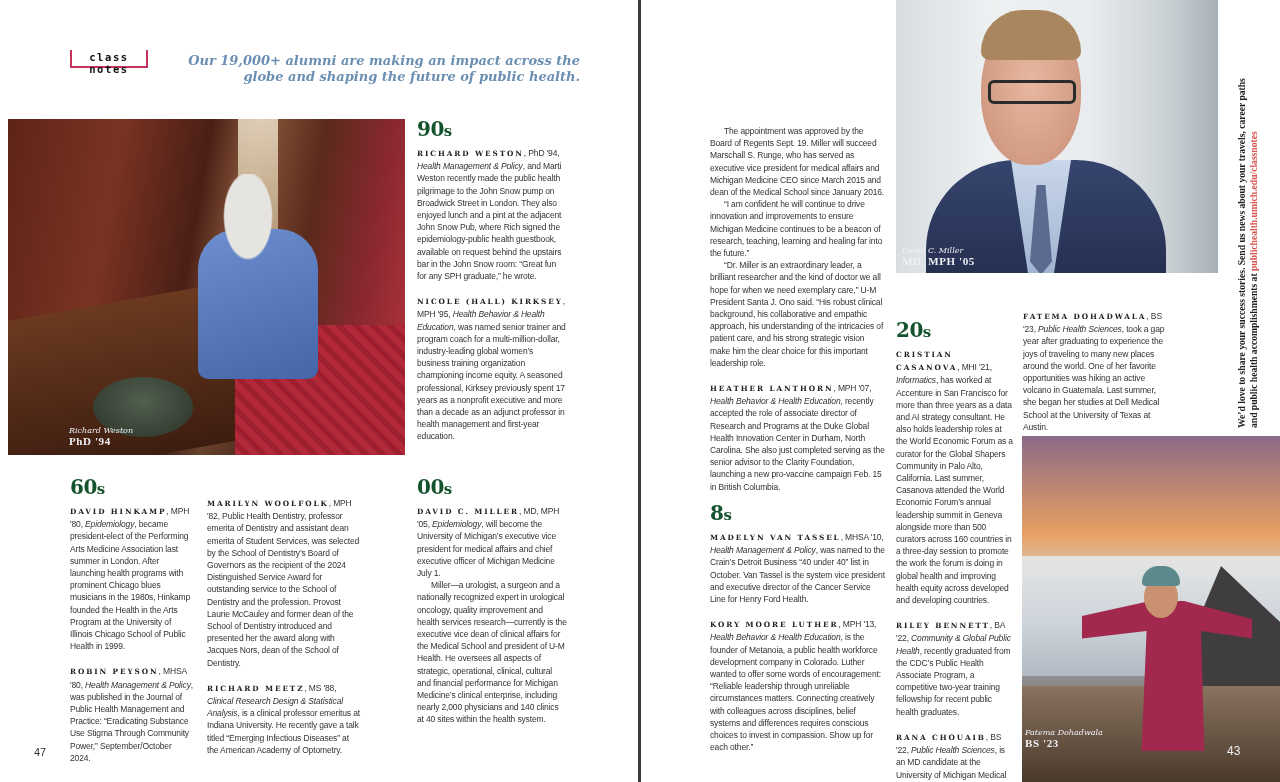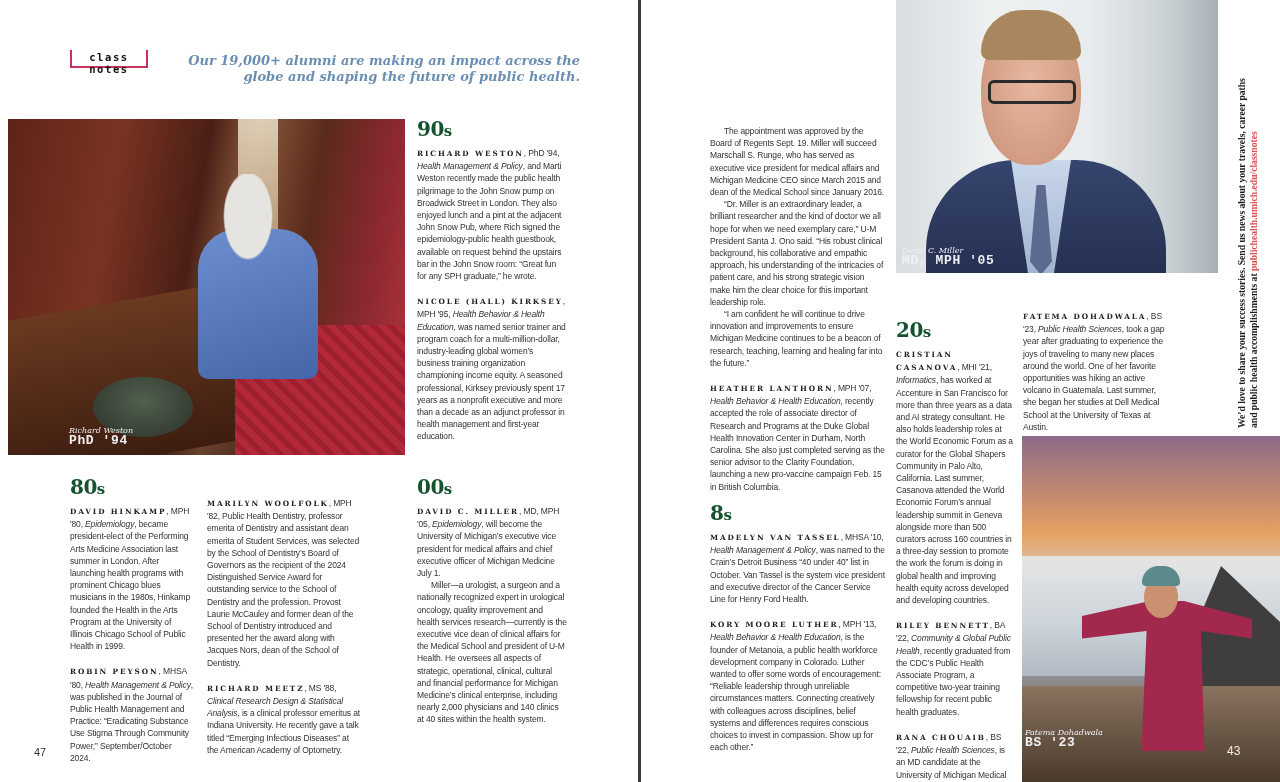--- a/index.html
+++ b/index.html
@@ -46,21 +46,21 @@
     background: linear-gradient(180deg, #8b6a88 0%, #c78c6d 18%, #e7a063 28%, #d8c9b6 40%, #c7ccd2 55%, #8d8d8f 70%, #7b6653 85%, #5e4b3a 100%); }
   .photo-dohadwala .sea { position:absolute; left:0; top:120px; width:258px; height:120px; background: linear-gradient(180deg,#e8ecf0,#b7c2cc); opacity:.85; }
   .photo-dohadwala .volcano { position:absolute; left:140px; top:130px; width:118px; height:140px; background: #3f3d3e; clip-path: polygon(50% 0,100% 40%,100% 100%,0 100%); }
   .photo-dohadwala .ground { position:absolute; left:0; top:250px; width:258px; height:96px; background: linear-gradient(180deg,#8a735f,#4a3a2c); }
   .photo-dohadwala .jacket { position:absolute; left:60px; top:165px; width:170px; height:150px; background: #a3284d; clip-path: polygon(0 10%,40% 0,60% 0,100% 12%,100% 25%,70% 20%,72% 100%,35% 100%,38% 20%,0 25%); }
   .photo-dohadwala .face { position:absolute; left:122px; top:140px; width:34px; height:42px; border-radius: 50%; background: #c99170; }
   .photo-dohadwala .hat { position:absolute; left:120px; top:130px; width:38px; height:20px; border-radius: 18px 18px 4px 4px; background: #5c8a8c; }
 
   .caption { position: absolute; color: #eef0f4; }
   .caption .cname { display:block; font-family: "DejaVu Serif", serif; font-style: italic; font-size: 8px; line-height: 10px; }
-  .caption .cdeg { display:block; font-family: Liberation Mono, monospace; font-weight: bold; font-size: 13px; letter-spacing: .6px; line-height: 10px; }
+  .caption .cdeg { display:block; font-family: Liberation Serif, serif; font-weight: bold; font-size: 11px; letter-spacing: .6px; line-height: 10px; }
 
   
   .col { position: absolute; font-family: "Liberation Sans", sans-serif; font-size: 8.5px; line-height: 12.2px; color: #333; letter-spacing: -0.15px; }
   .decade { font-family: "DejaVu Serif", serif; font-weight: 700; font-size: 20px; line-height: 26px; color: #14532d; letter-spacing: -0.5px; margin-bottom: 3px; }
   .decade .s { font-size: 15px; }
   .entry { margin-bottom: 13px; }
   .entry p { margin: 0; }
   .entry p + p { text-indent: 14px; }
   .nm { font-family: "DejaVu Serif", serif; font-weight: bold; font-size: 7.3px; letter-spacing: 1.9px; color: #222; }
   .it { font-style: italic; }
@@ -97,21 +97,21 @@
     <div class="decade"><span>90</span><span class="s">s</span></div>
     <div class="entry">
         <p><span class="nm">RICHARD WESTON</span><span>, PhD '94,</span><br><span class="it">Health Management &amp; Policy</span><span>, and Marti Weston recently made the public health pilgrimage to the John Snow pump on Broadwick Street in London. They also enjoyed lunch and a pint at the adjacent John Snow Pub, where Rich signed the epidemiology-public health guestbook, available on request behind the upstairs bar in the John Snow room: “Great fun for any SPH graduate,” he wrote.</span></p>
       </div>
     <div class="entry">
         <p><span class="nm">NICOLE (HALL) KIRKSEY</span><span>, MPH '95, </span><span class="it">Health Behavior &amp; Health Education</span><span>, was named senior trainer and program coach for a multi-million-dollar, industry-leading global women’s business training organization championing income equity. A seasoned professional, Kirksey previously spent 17 years as a nonprofit executive and more than a decade as an adjunct professor in health management and first-year education.</span></p>
       </div>
   </div>
 
   <div class="col" style="left:62px; top:474px; width:124px;">
-    <div class="decade"><span>80</span><span class="s">s</span></div>
+    <div class="decade"><span>60</span><span class="s">s</span></div>
     <div class="entry">
         <p><span class="nm">DAVID HINKAMP</span><span>, MPH '80, </span><span class="it">Epidemiology</span><span>, became president-elect of the Performing Arts Medicine Association last summer in London. After launching health programs with prominent Chicago blues musicians in the 1980s, Hinkamp founded the Health in the Arts Program at the University of Illinois Chicago School of Public Health in 1999.</span></p>
       </div>
     <div class="entry">
         <p><span class="nm">ROBIN PEYSON</span><span>, MHSA '80, </span><span class="it">Health Management &amp; Policy</span><span>, was published in the Journal of Public Health Management and Practice: “Eradicating Substance Use Stigma Through Community Power,” September/October 2024.</span></p>
       </div>
   </div>
   <div class="col" style="left:199px; top:497px; width:155px;">
     <div class="entry">
         <p><span class="nm">MARILYN WOOLFOLK</span><span>, MPH '82, </span><span>Public Health Dentistry, professor emerita of Dentistry and assistant dean emerita of Student Services, was selected by the School of Dentistry’s Board of Governors as the recipient of the 2024 Distinguished Service Award for outstanding service to the School of Dentistry and the profession. Provost Laurie McCauley and former dean of the School of Dentistry introduced and presented her the award along with Jacques Nors, dean of the School of Dentistry.</span></p>
@@ -147,22 +147,22 @@
   <div class="glasses"></div>
   <div class="caption" style="left:6px; top:246px;">
     <span class="cname">David C. Miller</span>
     <span class="cdeg">MD, MPH '05</span>
   </div>
 </div>
 
 <div class="col" style="left:710px; top:125px; width:175px;">
   <div class="entry">
     <p style="text-indent:14px;">The appointment was approved by the Board of Regents Sept. 19. Miller will succeed Marschall S. Runge, who has served as executive vice president for medical affairs and Michigan Medicine CEO since March 2015 and dean of the Medical School since January 2016.</p>
+    <p>“I am confident he will continue to drive innovation and improvements to ensure Michigan Medicine continues to be a beacon of research, teaching, learning and healing far into the future.”</p>
     <p>“Dr. Miller is an extraordinary leader, a brilliant researcher and the kind of doctor we all hope for when we need exemplary care,” U-M President Santa J. Ono said. “His robust clinical background, his collaborative and empathic approach, his understanding of the intricacies of patient care, and his strong strategic vision make him the clear choice for this important leadership role.</p>
-    <p>“I am confident he will continue to drive innovation and improvements to ensure Michigan Medicine continues to be a beacon of research, teaching, learning and healing far into the future.”</p>
   </div>
   <div class="entry">
       <p><span class="nm">HEATHER LANTHORN</span><span>, MPH '07, </span><span class="it">Health Behavior &amp; Health Education</span><span>, recently accepted the role of associate director of Research and Programs at the Duke Global Health Innovation Center in Durham, North Carolina. She also just completed serving as the senior advisor to the Clarity Foundation, launching a new pro-vaccine campaign Feb. 15 in British Columbia.</span></p>
     </div>
 </div>
 
 <div class="col" style="left:710px; top:500px; width:175px;">
   <div class="decade"><span>8</span><span class="s">s</span></div>
   <div class="entry">
       <p><span class="nm">MADELYN VAN TASSEL</span><span>, MHSA '10, </span><span class="it">Health Management &amp; Policy</span><span>, was named to the Crain’s Detroit Business “40 under 40” list in October. Van Tassel is the system vice president and executive director of the Cancer Service Line for Henry Ford Health.</span></p>

